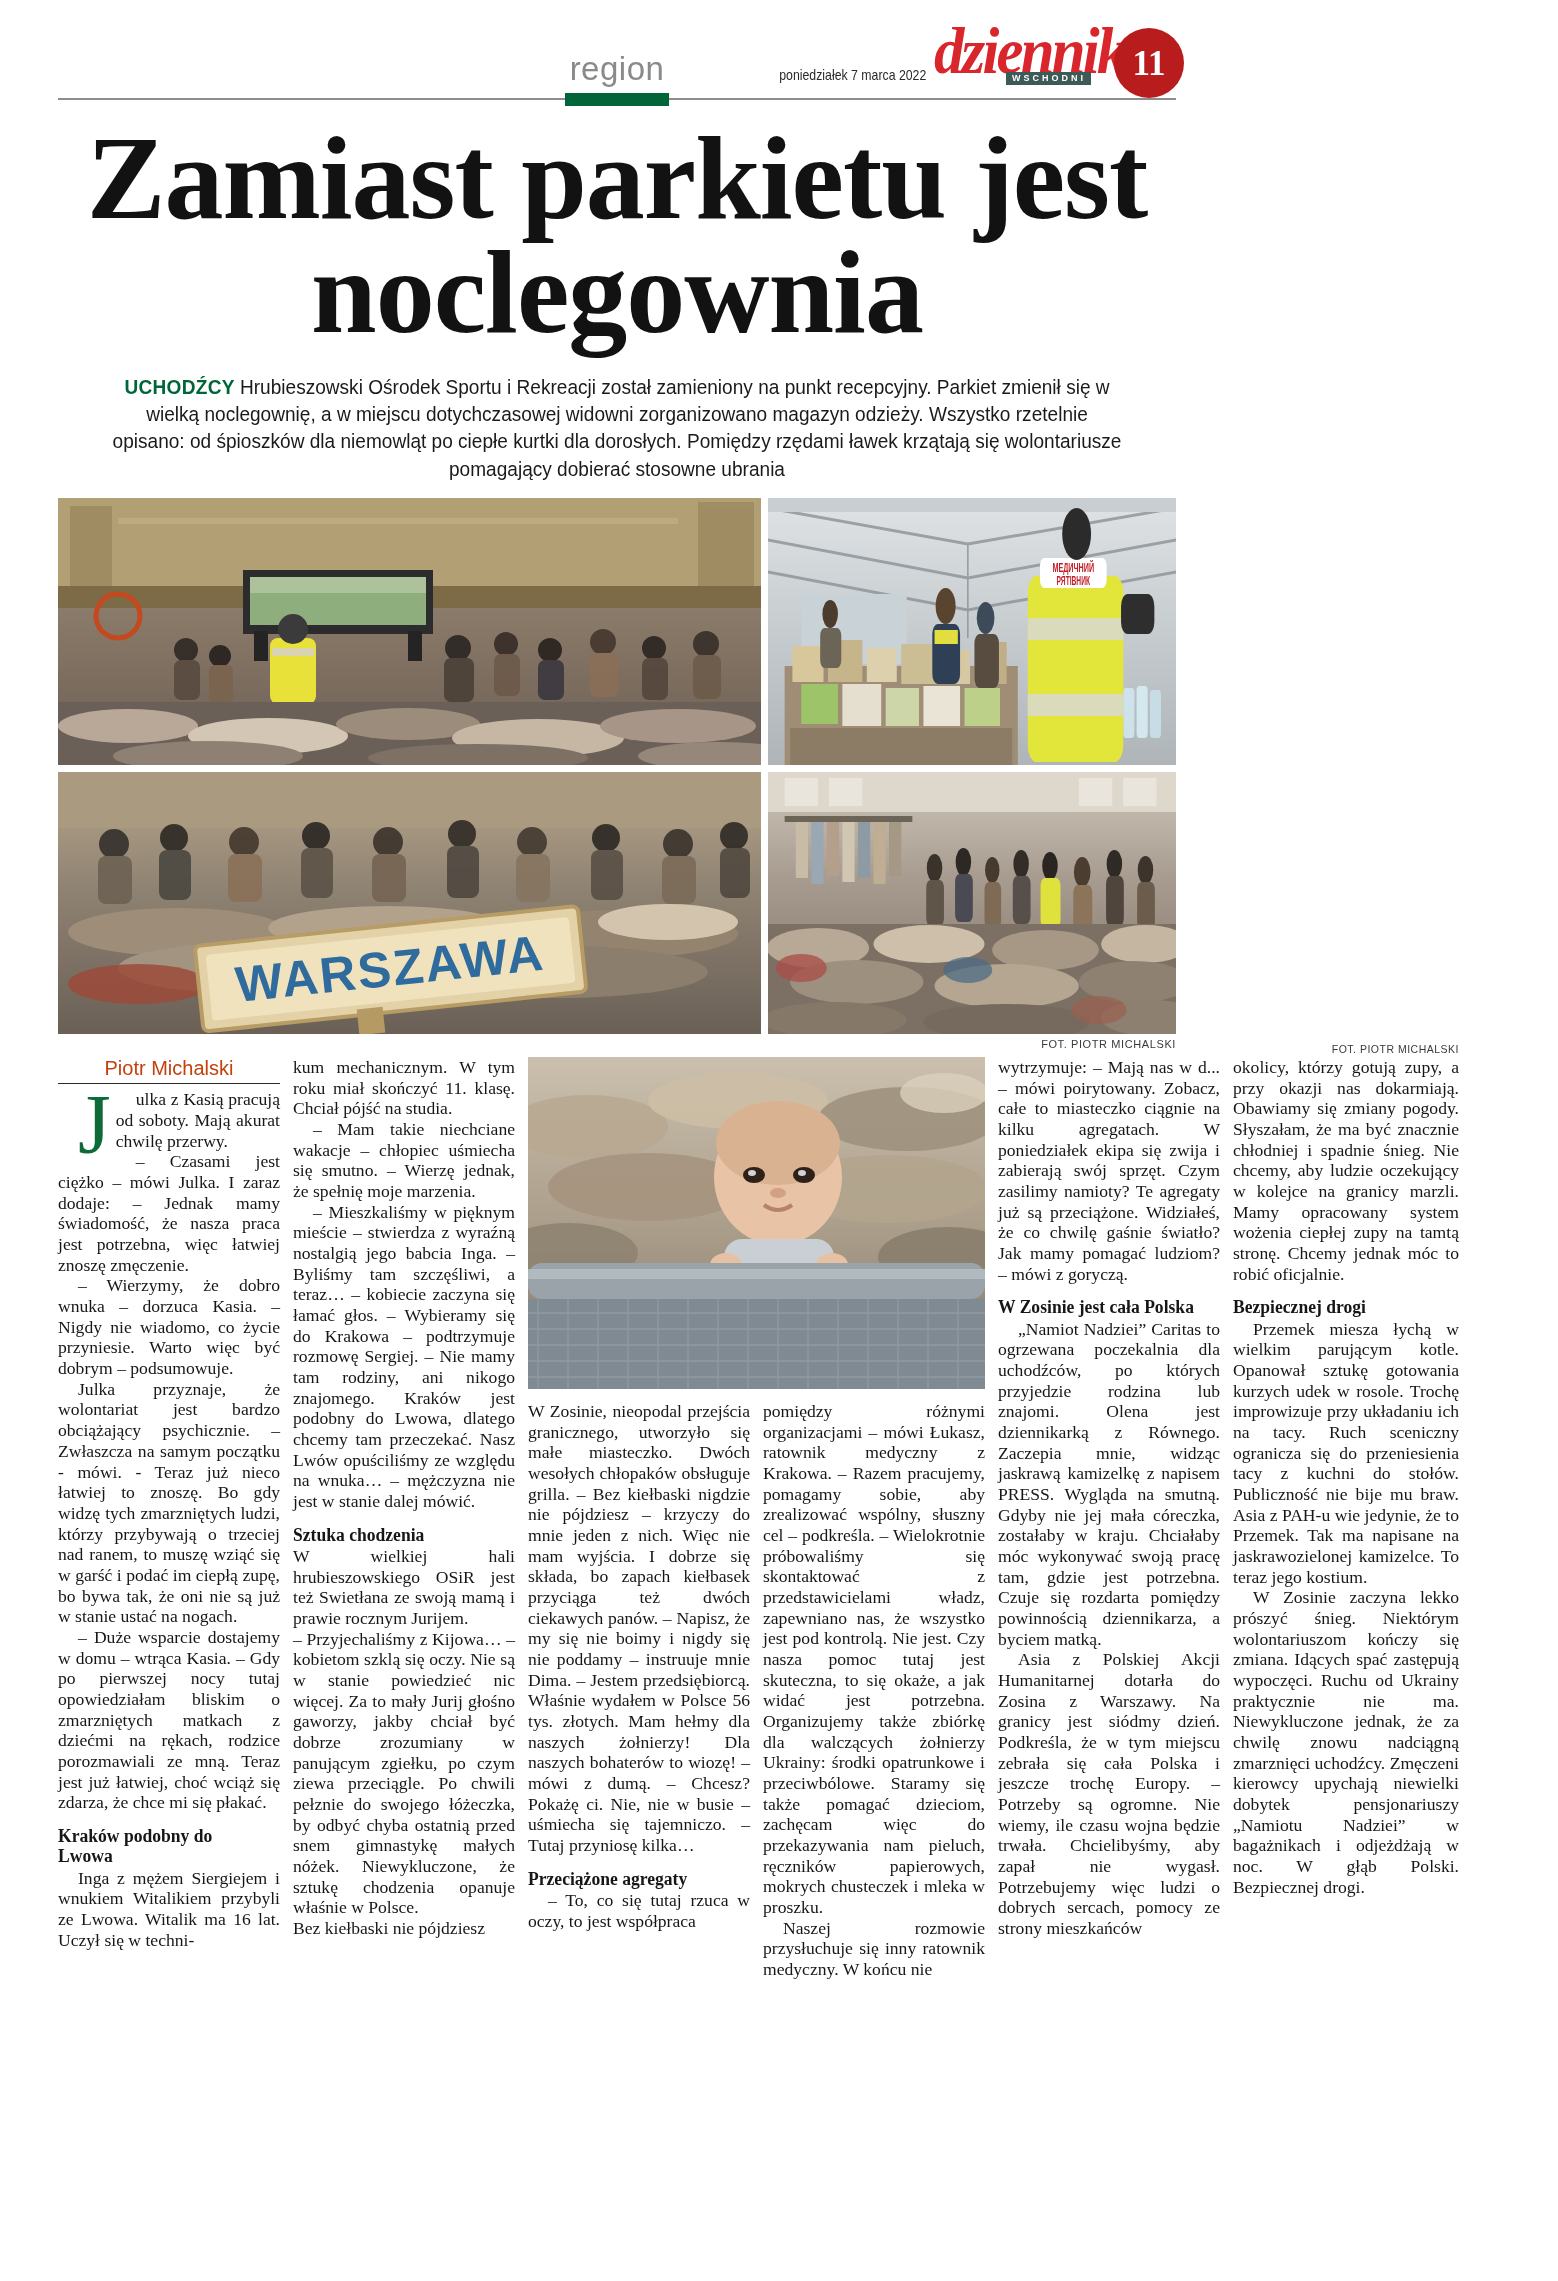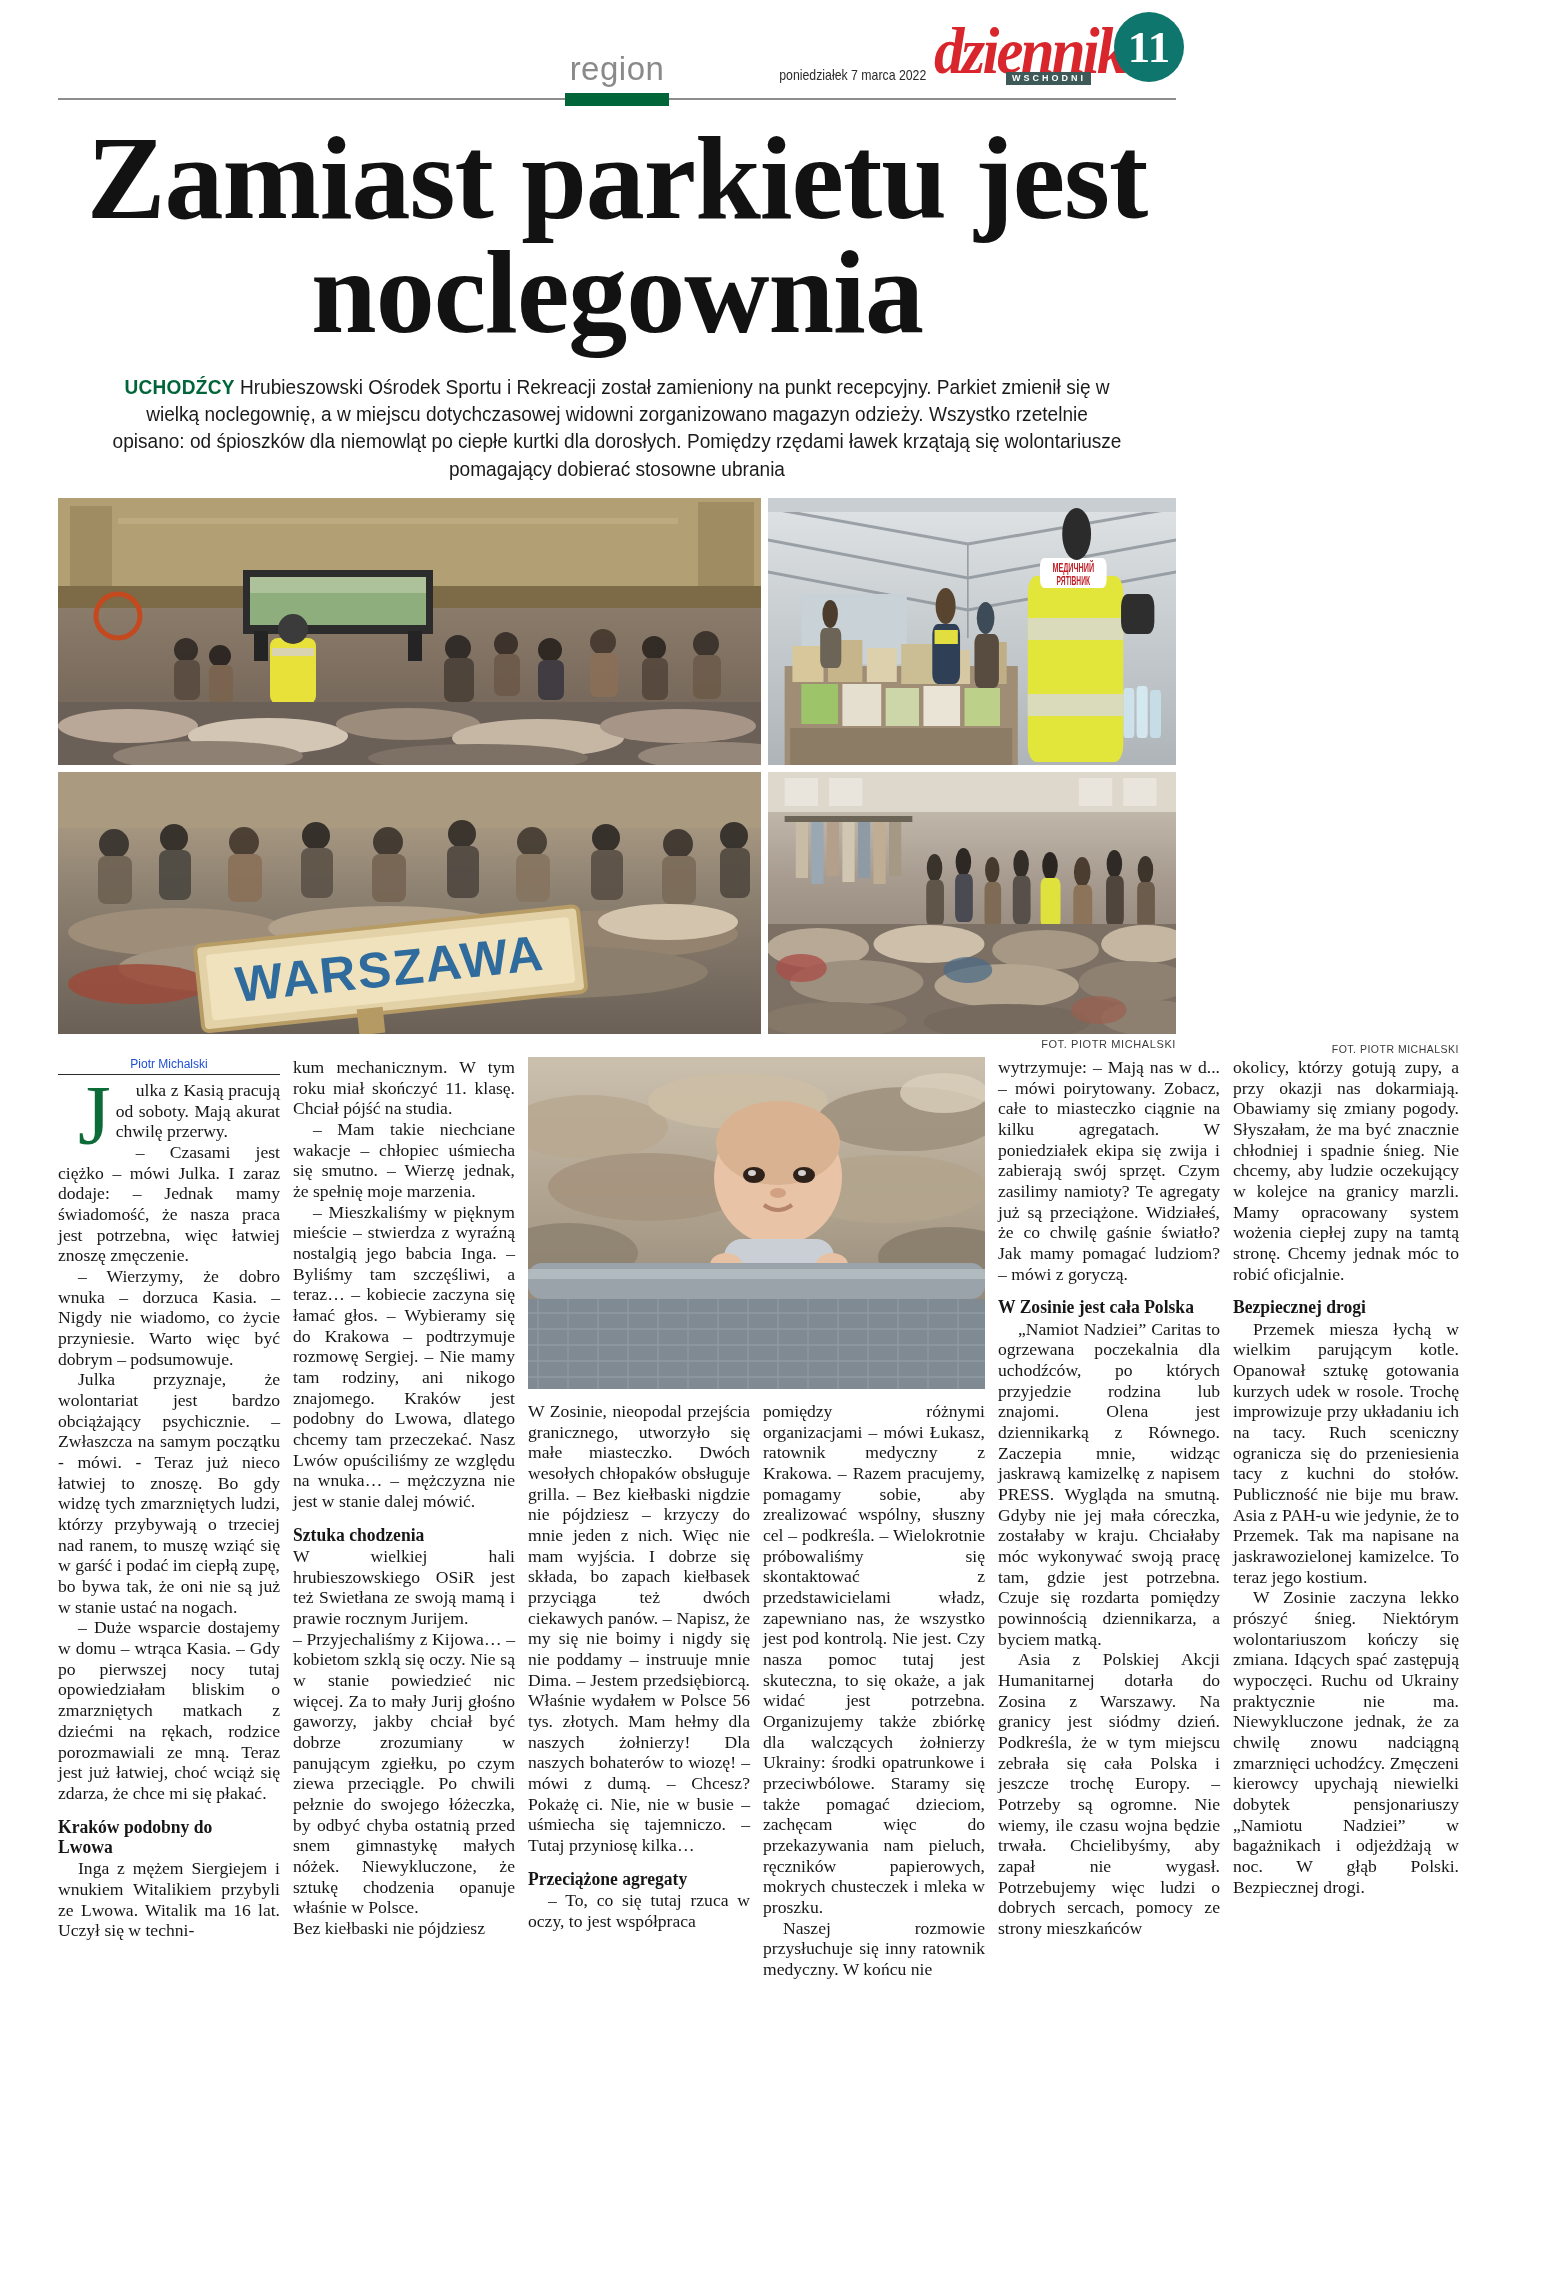--- a/index.html
+++ b/index.html
@@ -95,28 +95,28 @@
     color: #ffffff;
     font-family: Liberation Sans, sans-serif;
     font-size: 9px;
     font-weight: 700;
     letter-spacing: 3px;
     padding: 2px 5px 2px 6px;
     line-height: 1;
   }
   .page-number {
     position: absolute;
-    right: 0; top: 0;
+    right: 0; top: 16px;
     width: 70px; height: 70px;
     border-radius: 50%;
-    background: #0f766e;
+    background: #b91c1c;
     color: #fff;
     font-family: "Liberation Serif", serif;
     font-weight: 700;
-    font-size: 45px;
+    font-size: 35px;
     display: flex;
     align-items: center;
     justify-content: center;
     line-height: 1;
   }
 
   
   .headline {
     margin: 10px 58px 0 58px;
     text-align: center;
@@ -197,23 +197,23 @@
     font-size: 18.5px;
     line-height: 1.1;
     text-align: left;
     transform: scaleX(0.95);
     transform-origin: left top;
   }
 
   .byline {
     text-align: center;
     font-family: "Liberation Sans", sans-serif;
-    font-size: 12px;
+    font-size: 20px;
     font-weight: 400;
-    color: #1d4ed8;
+    color: #c2410c;
     padding-bottom: 3px;
     border-bottom: 1.5px solid #2b2b2b;
     margin-bottom: 5px;
   }
   .dropcap-para {
     text-indent: 0;
   }
   .dropcap {
     float: left;
     font-family: "Liberation Serif", serif;

